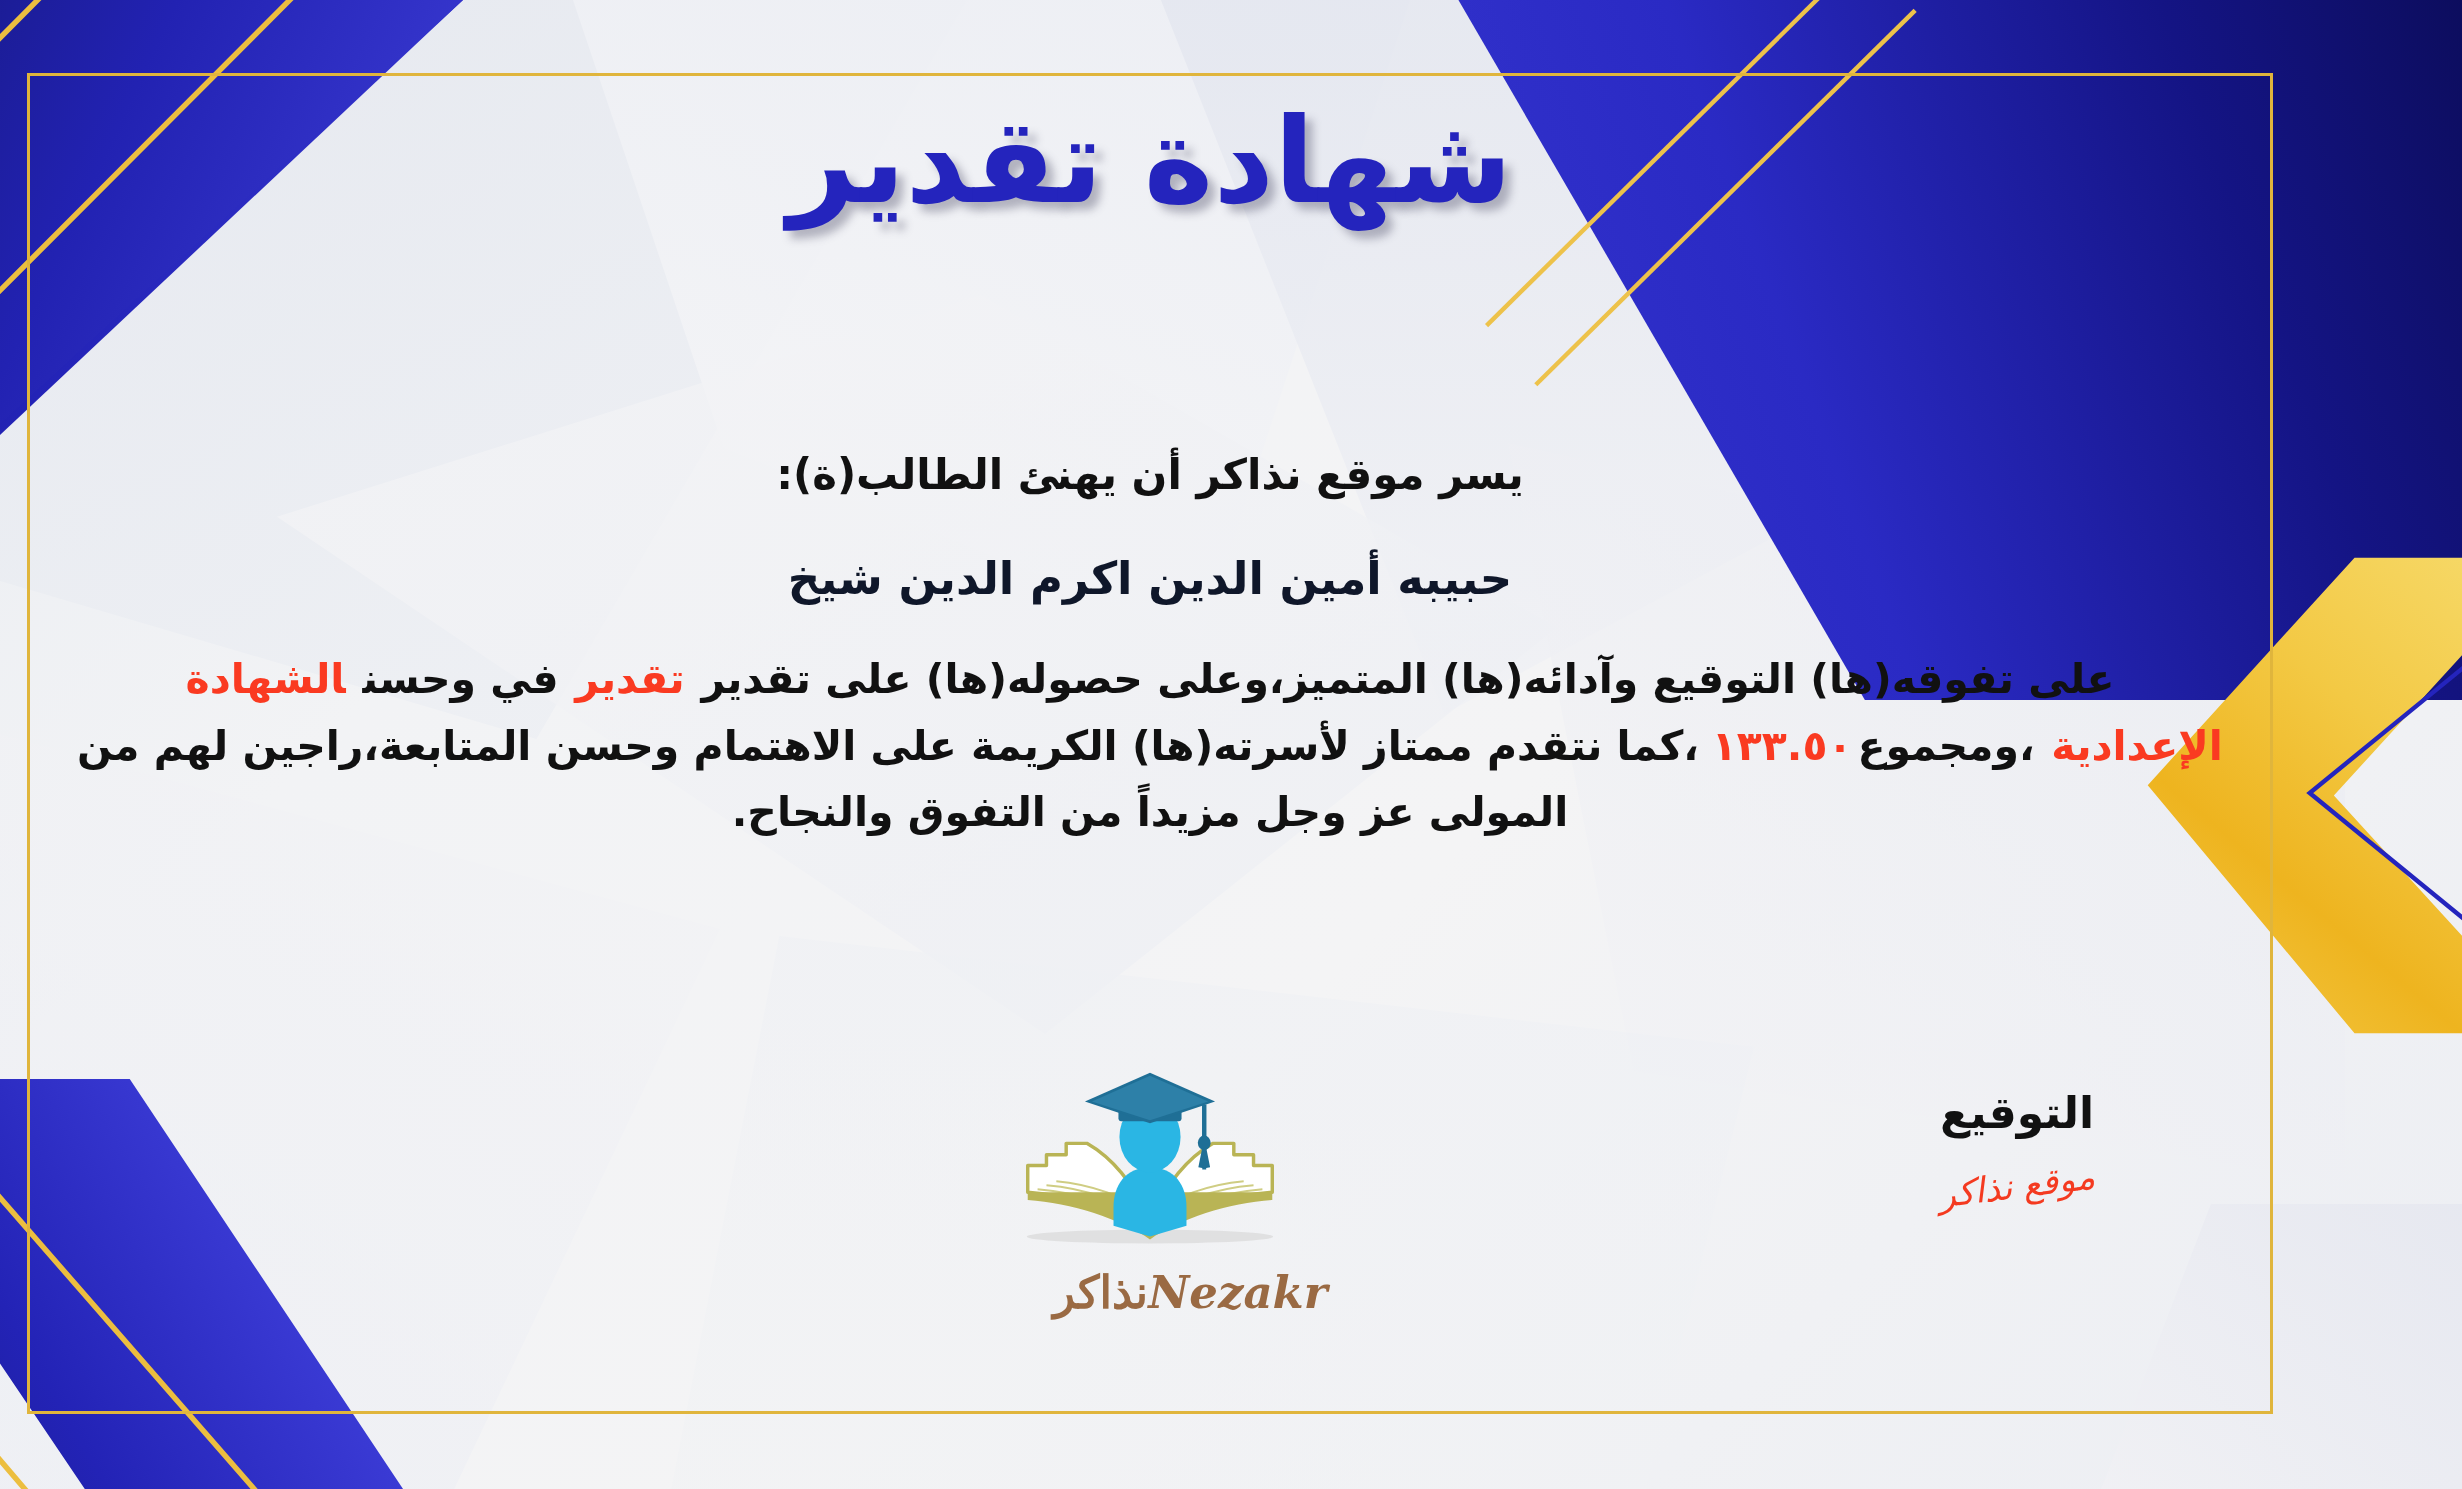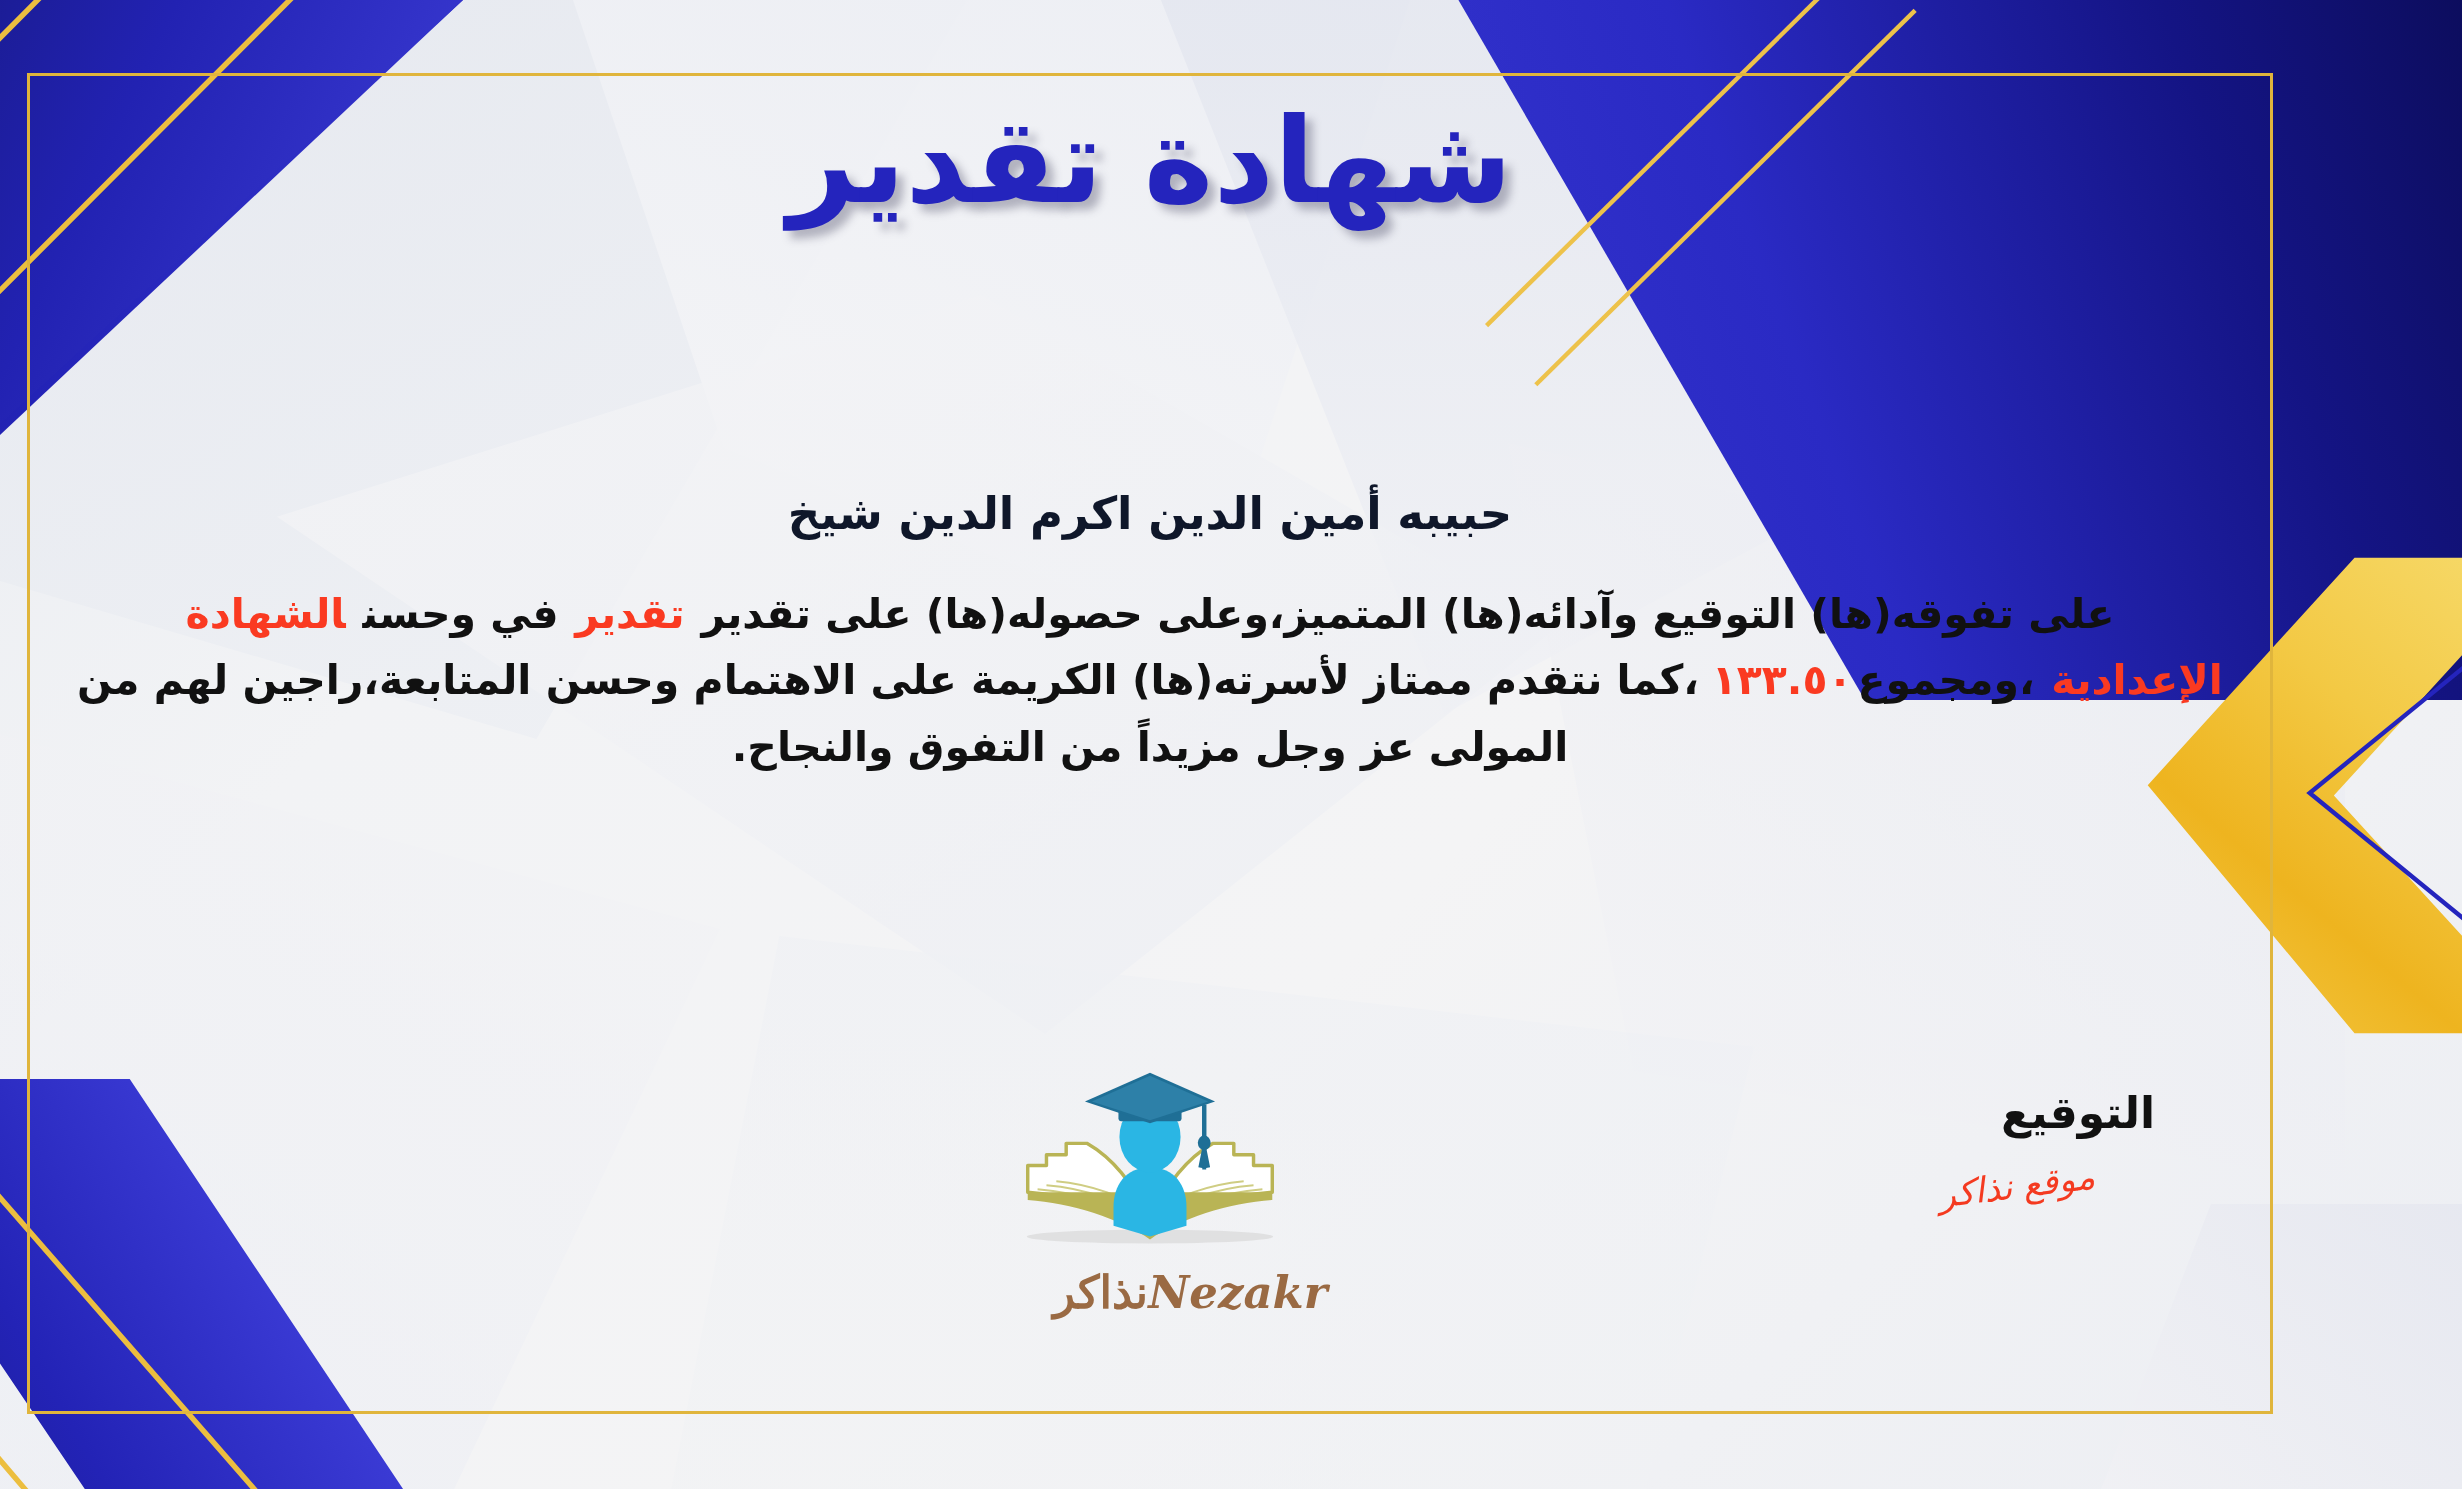--- a/index.html
+++ b/index.html
@@ -170,21 +170,20 @@
     right: 118px;
     top: 1014px;
     text-align: center;
     direction: rtl;
     width: 276px;
   }
   .sig-label {
     font-size: 44px;
     font-weight: 600;
     color: #111;
-    text-align: right;
   }
   .sig-script {
     margin-top: 27.6px;
     font-family: "DejaVu Serif", "Liberation Serif", serif;
     font-style: italic;
     font-size: 35px;
     color: #f43a20;
     transform: rotate(-7deg);
     display: inline-block;
     direction: rtl;
@@ -259,20 +258,21 @@
   </div>
 
   <div class="gold-frame"></div>
 
   <div class="content">
 
     <div class="cert-title">شهادة تقدير</div>
 
     <div class="body-block">
 
+      <p class="line line-intro">يسر موقع نذاكر أن يهنئ الطالب(ة):</p>
 
       <p class="student-name">حبيبه أمين الدين اكرم الدين شيخ</p>
 
       <p class="para">
         <span>على تفوقه(ها) التوقيع وآدائه(ها) المتميز،وعلى حصوله(ها) على تقدير</span><span class="hl">تقدير</span><span>في وحسن</span><span class="hl">الشهادة الإعدادية</span><span>،ومجموع</span><span class="hl-num">١٣٣.٥٠</span><span>،كما نتقدم ممتاز لأسرته(ها)</span>
         <span>الكريمة على الاهتمام وحسن المتابعة،راجين لهم من المولى عز وجل</span>
         <span>مزيداً من التفوق والنجاح.</span>
       </p>
     </div>
 

